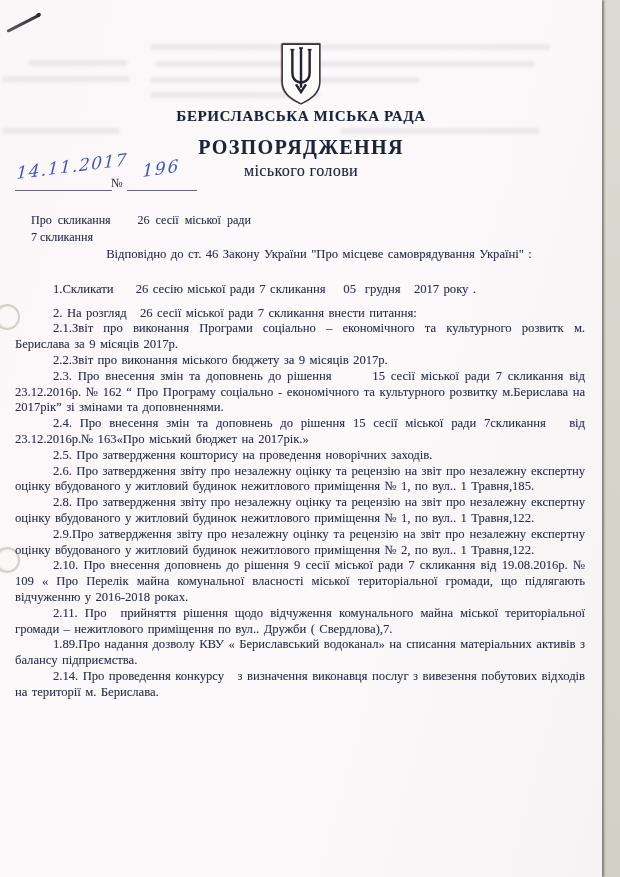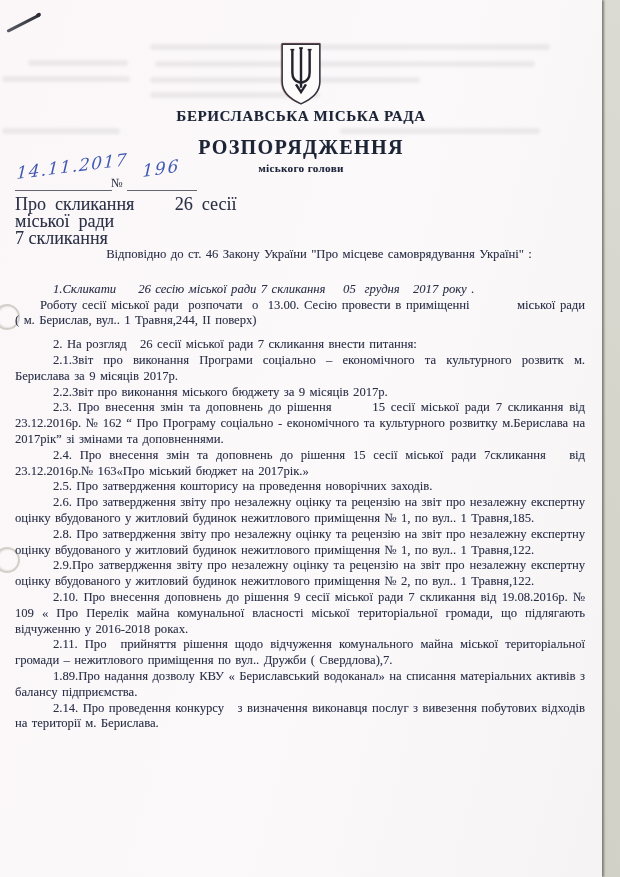--- a/index.html
+++ b/index.html
@@ -49,21 +49,21 @@
     text-shadow:0.4px 0.4px 0.6px rgba(50,70,150,0.35);
   }
   .doc-type{
     position:absolute;left:0;top:136px;width:602px;margin:0;
     text-align:center;font-size:20px;font-weight:bold;letter-spacing:1.4px;
     color:var(--ink_header,#1d2432);
     text-shadow:0.4px 0.4px 0.6px rgba(50,70,150,0.35);
   }
   .doc-subtitle{
     position:absolute;left:0;top:162px;width:602px;margin:0;
-    text-align:center;font-size:11px;font-weight:bold;letter-spacing:0.4px;
+    text-align:center;font-size:16px;font-weight:normal;letter-spacing:0.4px;
     color:var(--ink_header,#1d2432);
     text-shadow:0.4px 0.4px 0.6px rgba(50,70,150,0.35);
   }
   
   .handwrite{
     font-family:"DejaVu Serif",serif;font-style:italic;
     color:var(--ink_pen,#4059b3);
   }
   .hw-date{
     position:absolute;left:16px;top:163px;font-size:17px;letter-spacing:1.5px;
@@ -74,34 +74,34 @@
     transform:rotate(-8deg) skewX(-10deg);transform-origin:left bottom;
   }
   .no-label{
     position:absolute;left:111px;top:176px;font-size:12.5px;
     color:var(--ink_body,#2c3142);
   }
   .uline{position:absolute;height:1.4px;background:#4a4a58;opacity:0.85;}
   .uline.u1{left:15px;top:190px;width:97px;}
   .uline.u2{left:127px;top:190px;width:70px;}
   .subject{
-    position:absolute;left:15px;top:196px;width:270px;margin:0;
-    font-size:18px;line-height:17px;color:var(--ink_body,#2c3142);
+    position:absolute;left:15px;top:196px;width:270px;margin:16px;
+    font-size:12px;line-height:17px;color:var(--ink_body,#2c3142);
     text-shadow:0.3px 0.3px 0.5px rgba(50,70,150,0.3);
   }
   
   .doc-body{
     position:absolute;left:15px;top:247px;width:570px;
     font-size:12.6px;line-height:15.8px;
     color:var(--ink_body,#2c3142);
     text-shadow:0.3px 0.3px 0.5px rgba(50,70,150,0.3);
   }
   .bp{margin:0;text-align:justify;text-indent:38px;word-spacing:1.3px;}
   .bp.intro{text-align:center;}
-  .bp.gap-lg{margin-top:19px;font-style:italic;}
+  .bp.gap-lg{margin-top:19px;}
   .bp.gap-sm{margin-top:8px;}
   .bp.ind-sm{text-indent:25px;}
 </style>
 </head>
 <body>
 
 <div class="viewport">
   <div class="paper">
 
     <div class="ghost" style="left:150px;top:44px;width:400px;"></div>
@@ -146,21 +146,20 @@
     <div class="uline u2"></div>
 
     <p class="subject">
       <span>Про&nbsp; скликання&nbsp;&nbsp;&nbsp;&nbsp;&nbsp;&nbsp;&nbsp;&nbsp; 26&nbsp; сесії&nbsp; міської&nbsp; ради</span><br>
       <span>7 скликання</span>
     </p>
 
     <div class="doc-body">
       <p class="bp intro">Відповідно до ст. 46 Закону України "Про місцеве самоврядування Україні" :</p>
       <p class="bp gap-lg">1.Скликати&nbsp;&nbsp;&nbsp;&nbsp; 26 сесію міської ради 7 скликання&nbsp;&nbsp;&nbsp; 05&nbsp; грудня&nbsp;&nbsp; 2017 року .</p>
-      <p class="bp ind-sm">Роботу сесії міської ради&nbsp; розпочати&nbsp; о&nbsp; 13.00. Сесію провести в приміщенні&nbsp;&nbsp;&nbsp;&nbsp;&nbsp;&nbsp;&nbsp;&nbsp;&nbsp; міської ради ( м. Берислав, вул.. 1 Травня,244, ІІ поверх)</p>
       <p class="bp gap-sm">2. На розгляд&nbsp;&nbsp; 26 сесії міської ради 7 скликання внести питання:</p>
       <p class="bp">2.1.Звіт про виконання Програми соціально – економічного та культурного розвитк м. Берислава за 9 місяців 2017р.</p>
       <p class="bp">2.2.Звіт про виконання міського бюджету за 9 місяців 2017р.</p>
       <p class="bp">2.3. Про внесення змін та доповнень до рішення&nbsp;&nbsp;&nbsp;&nbsp;&nbsp;&nbsp; 15 сесії міської ради 7 скликання від 23.12.2016р. № 162 “ Про Програму соціально - економічного та культурного розвитку м.Берислава на 2017рік” зі змінами та доповненнями.</p>
       <p class="bp">2.4. Про внесення змін та доповнень до рішення 15 сесії міської ради 7скликання&nbsp;&nbsp; від 23.12.2016р.№ 163«Про міський бюджет на 2017рік.»</p>
       <p class="bp">2.5. Про затвердження кошторису на проведення новорічних заходів.</p>
       <p class="bp">2.6. Про затвердження звіту про незалежну оцінку та рецензію на звіт про незалежну експертну оцінку вбудованого у житловий будинок нежитлового приміщення № 1, по вул.. 1 Травня,185.</p>
       <p class="bp">2.8. Про затвердження звіту про незалежну оцінку та рецензію на звіт про незалежну експертну оцінку вбудованого у житловий будинок нежитлового приміщення № 1, по вул.. 1 Травня,122.</p>
       <p class="bp">2.9.Про затвердження звіту про незалежну оцінку та рецензію на звіт про незалежну експертну оцінку вбудованого у житловий будинок нежитлового приміщення № 2, по вул.. 1 Травня,122.</p>
       <p class="bp">2.10. Про внесення доповнень до рішення 9 сесії міської ради 7 скликання від 19.08.2016р. № 109 « Про Перелік майна комунальної власності міської територіальної громади, що підлягають відчуженню у 2016-2018 роках.</p>

